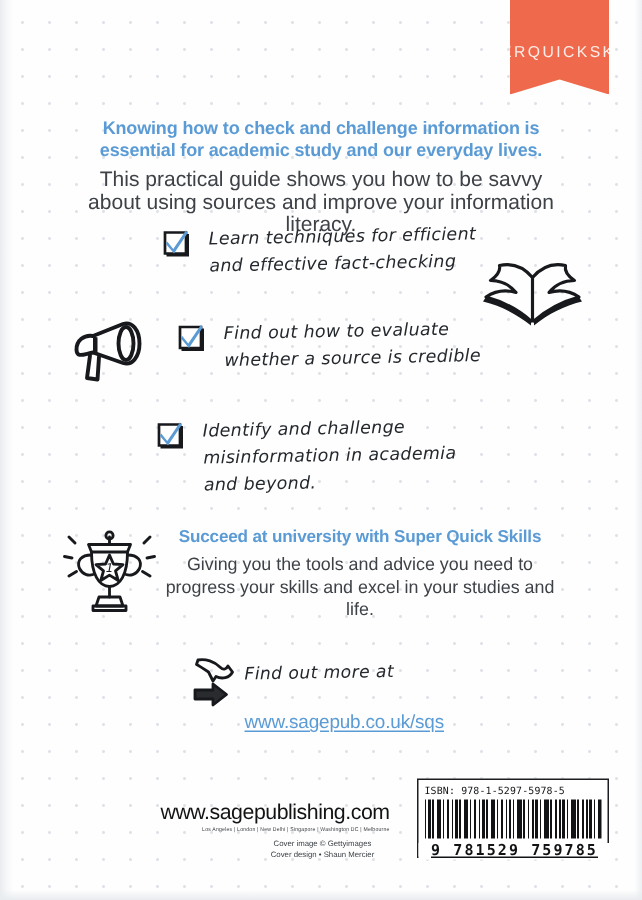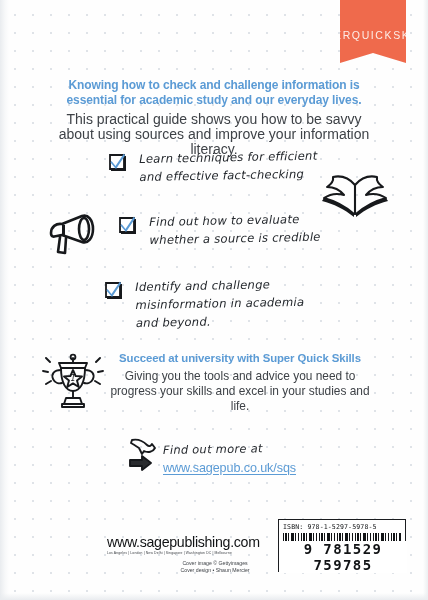--- a/index.html
+++ b/index.html
@@ -162,21 +162,21 @@
     font-size: 11.4px;
     font-style: italic;
     color: #24282d;
     letter-spacing: 0.3px;
     transform: rotate(-1deg);
     transform-origin: left center;
     display: inline-block;
   }
   .findout-url {
     display: inline-block;
-    margin-top: 3px;
+    margin-top: 16px;
     color: #5b9bd5;
     font-size: 12.6px;
     text-decoration: underline;
     text-underline-offset: 2px;
     letter-spacing: -0.1px;
   }
 
   
   .footer {
     position: absolute;
@@ -198,21 +198,21 @@
     font-weight: bold;
     letter-spacing: -1.2px;
     color: #111315;
     line-height: 27px;
   }
 
   .sage-url-block {
     position: absolute;
     left: 107px;
     bottom: 45px;
-    text-align: left;
+    text-align: right;
   }
   .sage-url {
     font-size: 14.2px;
     color: #111315;
     letter-spacing: -0.3px;
     line-height: 16px;
   }
   .sage-cities {
     font-size: 3.4px;
     color: #3b3f44;
@@ -261,25 +261,26 @@
       #111315 8px, #111315 11px, #fff 11px, #fff 12px,
       #111315 12px, #111315 13px, #fff 13px, #fff 15px,
       #111315 15px, #111315 16px, #fff 16px, #fff 18px);
   }
   .barcode-digits {
     position: absolute;
     left: 0; bottom: -2px;
     width: 128px;
     text-align: center;
     font-family: "DejaVu Sans Mono", monospace;
-    font-size: 14px;
+    font-size: 10px;
     font-weight: bold;
     letter-spacing: 1.4px;
     color: #111315;
     background: #ffffff;
+    text-decoration: underline;
   }
 </style>
 </head>
 <body>
 
 <div class="cover">
 
   <div class="edge-left"></div>
   <div class="edge-right"></div>
   <div class="edge-bottom"></div>

